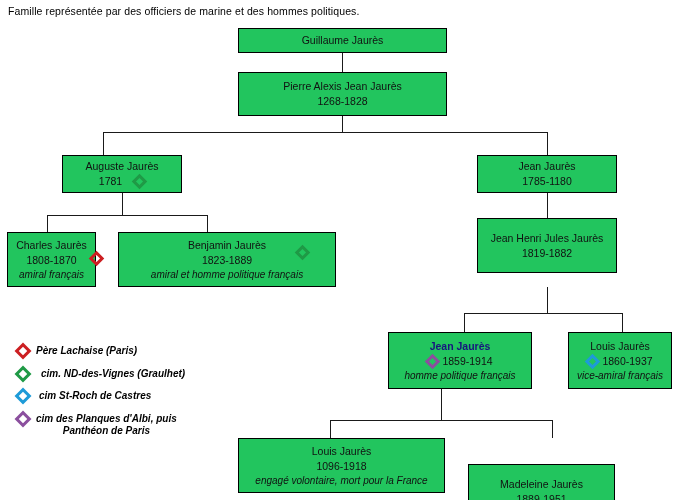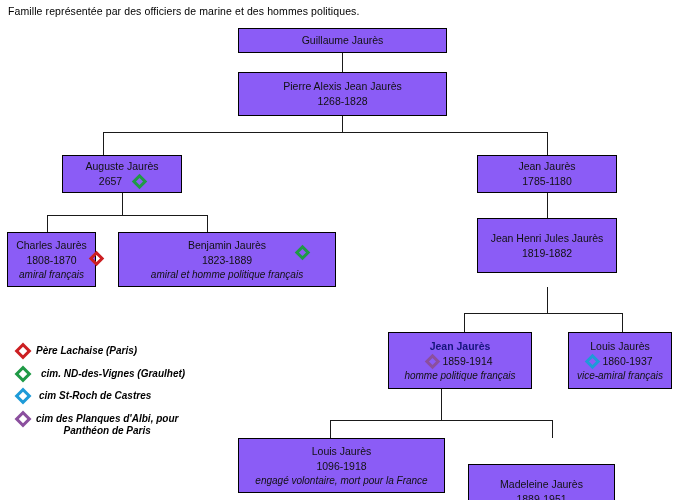--- a/index.html
+++ b/index.html
@@ -37,21 +37,21 @@
     background: #1a1a1a;
   }
   .ln.v { width: 1px; }
   .ln.h { height: 1px; }
 
   
   .node {
     position: absolute;
     box-sizing: border-box;
     border: 1.6px solid #000000;
-    background: #8b5cf6;
+    background: #22c55e;
     display: flex;
     flex-direction: column;
     align-items: center;
     justify-content: center;
     text-align: center;
     padding: 8px 4px;
   }
   .node .nm {
     font-size: 10.5px;
     line-height: 15px;
@@ -164,21 +164,21 @@
   </div>
 
   <div class="node" style="left:238px; top:72px; width:209px; height:44px;">
     <div class="nm">Pierre Alexis Jean Jaurès</div>
     <div class="dt">1268-1828</div>
   </div>
 
   <div class="node" style="left:62px; top:155px; width:120px; height:38px;">
     <div class="nm">Auguste Jaurès</div>
     <div class="row">
-      <div class="dt">2657</div>
+      <div class="dt">1781</div>
       <span class="dia dia-inline sz-node" style="border-color:#1f9a46; margin-left:8px;"></span>
     </div>
   </div>
 
   <div class="node" style="left:477px; top:155px; width:140px; height:38px;">
     <div class="nm">Jean Jaurès</div>
     <div class="dt">1785-1180</div>
   </div>
 
   <div class="node" style="left:7px; top:232px; width:89px; height:55px;">
@@ -249,19 +249,19 @@
       <span class="leg-mark">
         <span class="dia sz-leg" style="border-color:#1e9bd8;"></span>
       </span>
       <span class="leg-txt" style="padding-left:3px;">cim St-Roch de Castres</span>
     </div>
 
     <div class="leg-row">
       <span class="leg-mark">
         <span class="dia sz-leg" style="border-color:#8b4f9e;"></span>
       </span>
-      <span class="leg-txt" style="white-space:pre-line;">cim des Planques d'Albi, pour
+      <span class="leg-txt" style="white-space:pre-line;">cim des Planques d'Albi, puis
 Panthéon de Paris</span>
     </div>
 
   </div>
 
 </div>
 
 </body></html>

